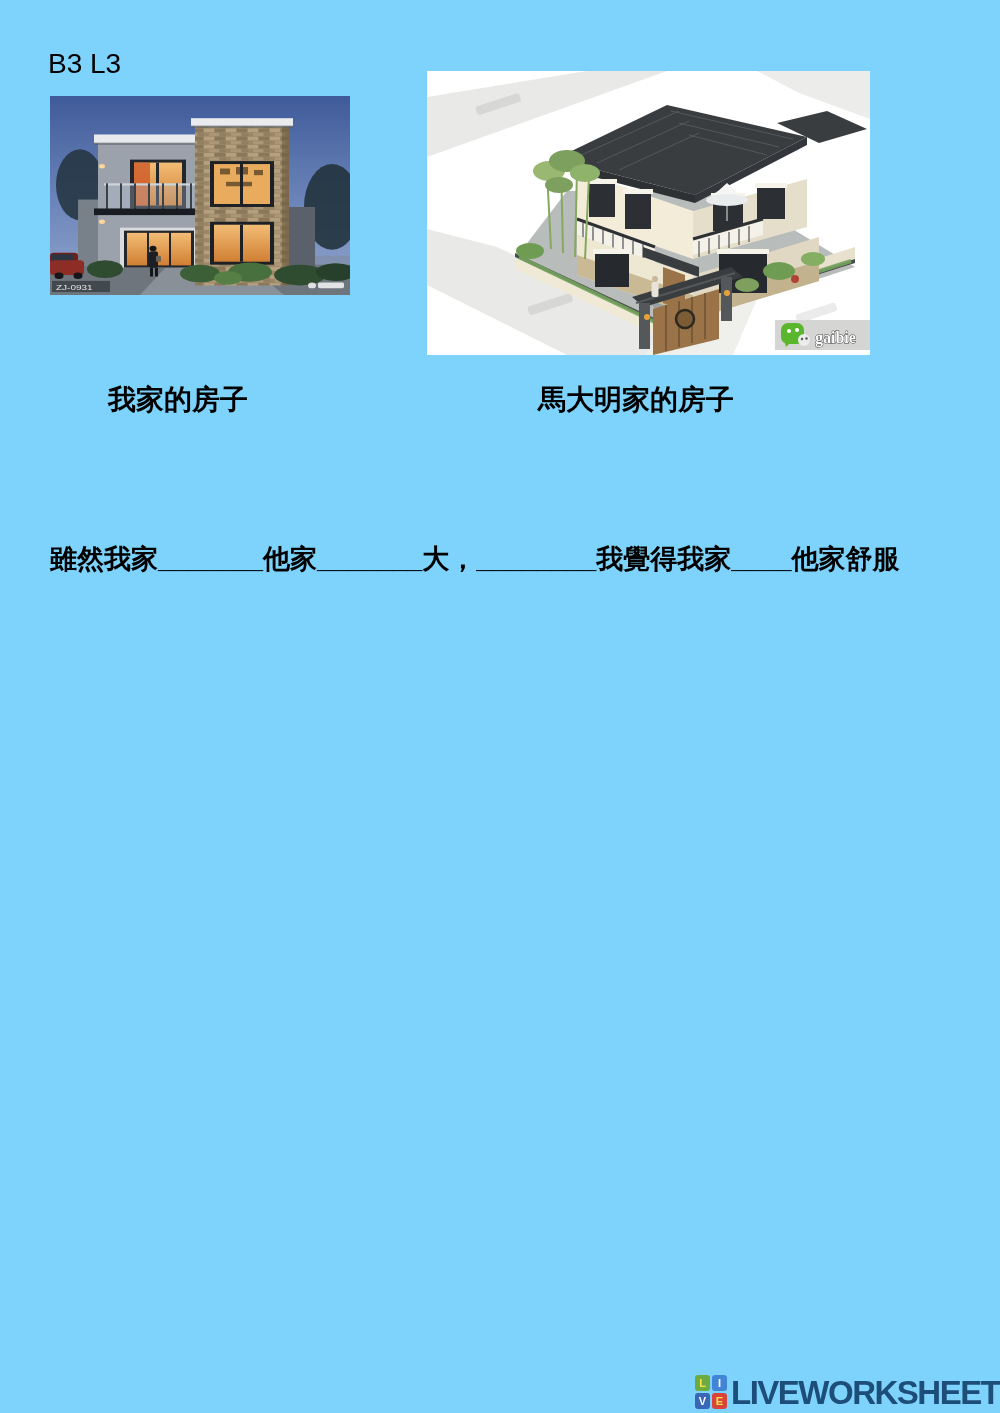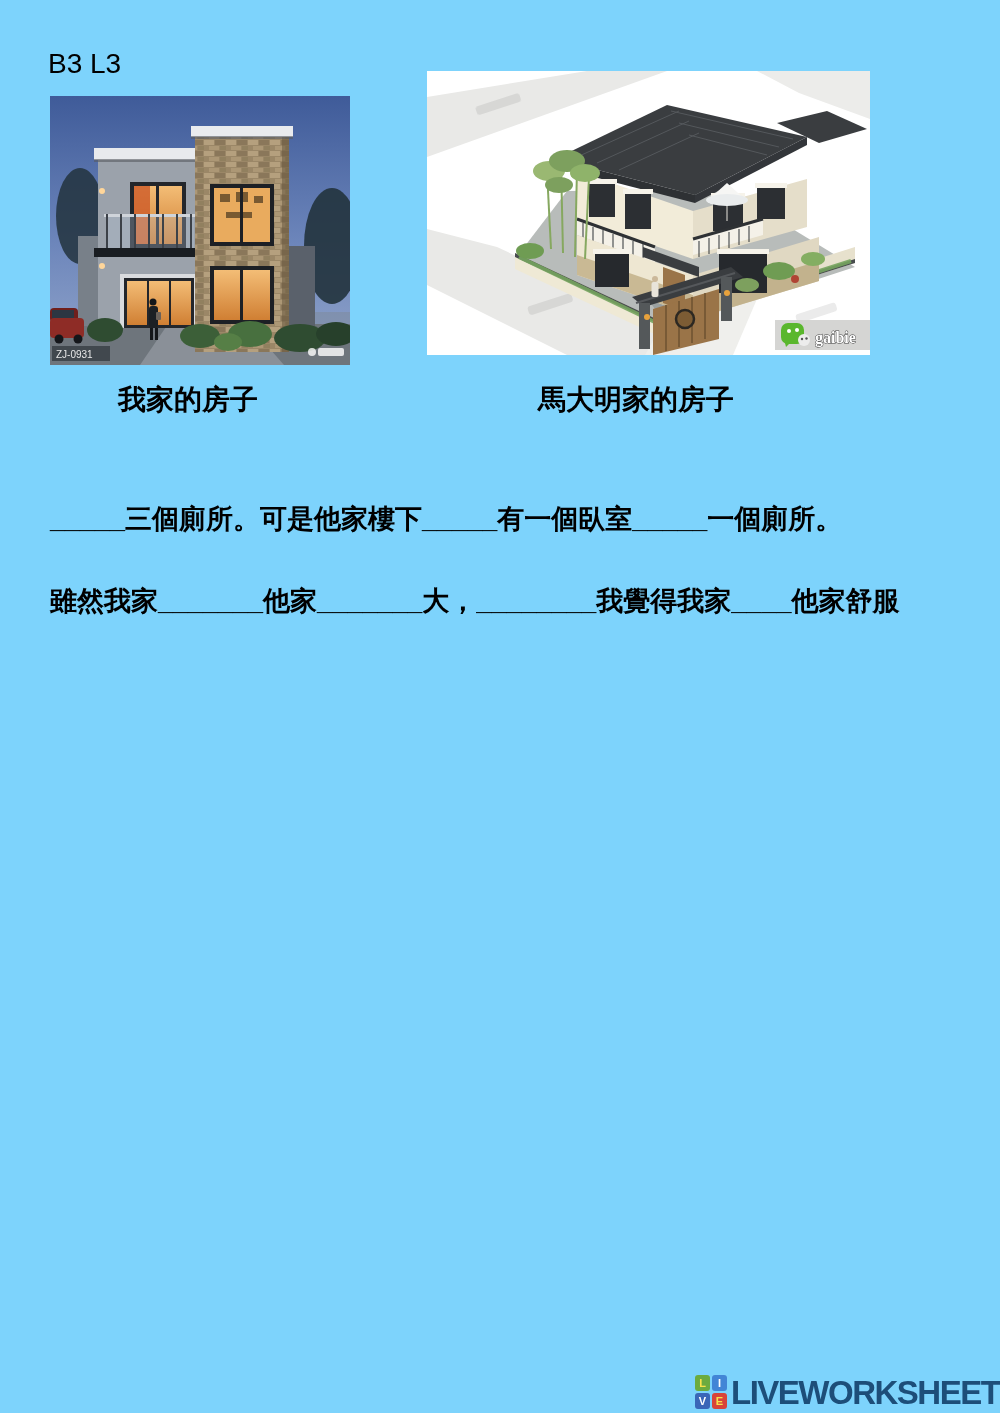--- a/index.html
+++ b/index.html
@@ -5,28 +5,28 @@
   html,body{margin:0;padding:0;background:#ffffff;}
   .page{
     position:relative;width:1000px;height:1413px;background:#7dd3fc;
     font-family:"Liberation Sans",sans-serif;overflow:hidden;
   }
   .lesson-label{
     position:absolute;left:48px;top:48px;font-size:28px;color:#000;
     letter-spacing:0px;
   }
   .figure{position:absolute;}
-  .fig-left{left:50px;top:96px;width:300px;height:269px;}
+  .fig-left{left:50px;top:96px;width:300px;height:199px;}
   .fig-right{left:427px;top:71px;width:443px;height:284px;}
   .figure svg{display:block;width:100%;height:100%;}
   .caption{
     position:absolute;top:381px;transform:translateX(-50%);
     font-size:28px;font-weight:600;color:#000;white-space:nowrap;
   }
-  .cap-left{left:188px;text-align:center;}
+  .cap-left{left:178px;text-align:center;}
   .cap-right{left:636px;}
   .passage{
     position:absolute;left:50px;top:498px;width:920px;
     font-size:27px;font-weight:600;color:#000;
   }
   .pline{height:42px;line-height:42px;white-space:nowrap;}
   .pline.gap-before-1{margin-top:38px;}
   .pline.gap-before-2{margin-top:36px;}
   .pline.gap-before-3{margin-top:40px;}
   .footer{
@@ -316,21 +316,20 @@
         </g>
         <text x="388" y="272" font-size="16" font-weight="bold" fill="#ffffff" stroke="#3a3a3a" stroke-width="0.9" paint-order="stroke" font-family="Liberation Serif, serif">gaibie</text>
       </g>
     </svg>
   </div>
 
   <div class="caption cap-left">我家的房子</div>
   <div class="caption cap-right">馬大明家的房子</div>
 
   <div class="passage">
-    <div class="pline">_____三個廁所。可是他家樓下_____有一個臥室_____一個廁所。</div>
     <div class="pline gap-before-3">雖然我家_______他家_______大，________我覺得我家____他家舒服</div>
   </div>
 
   <div class="footer">
     <div class="logo-grid">
       <span class="logo-sq sq-l">L</span>
       <span class="logo-sq sq-i">I</span>
       <span class="logo-sq sq-v">V</span>
       <span class="logo-sq sq-e">E</span>
     </div>

